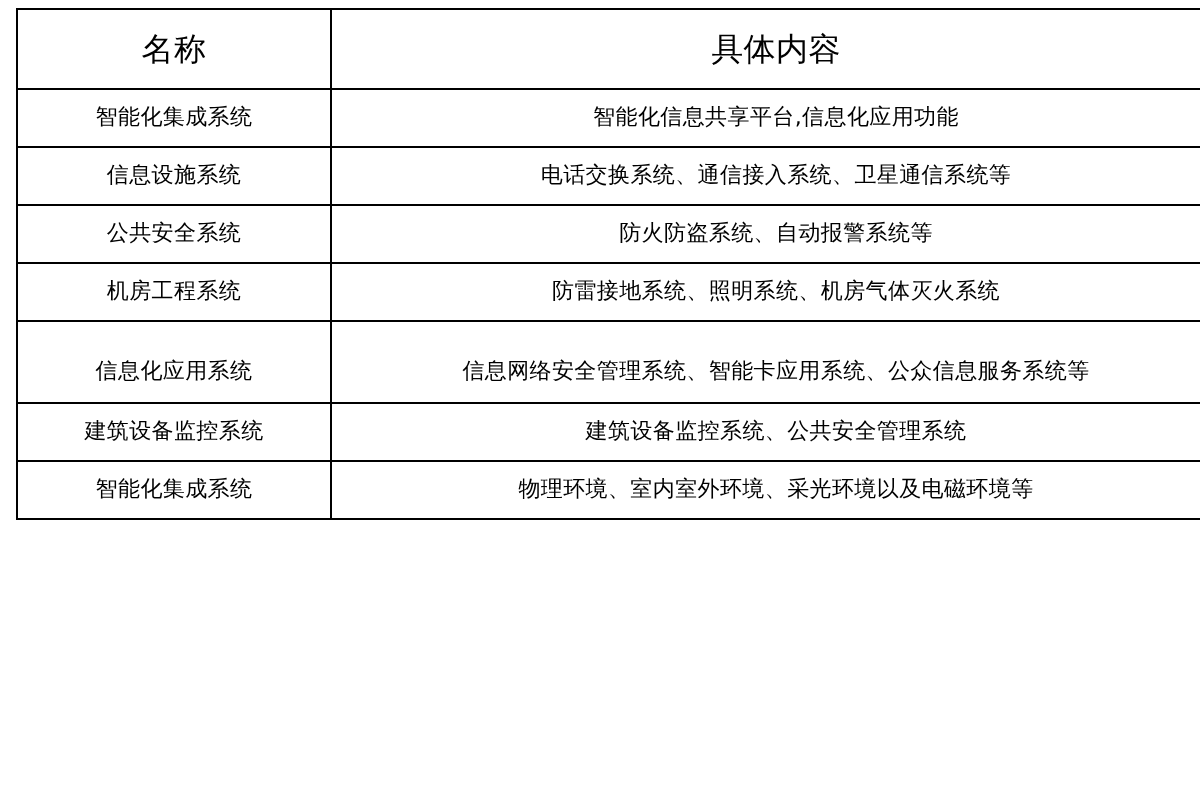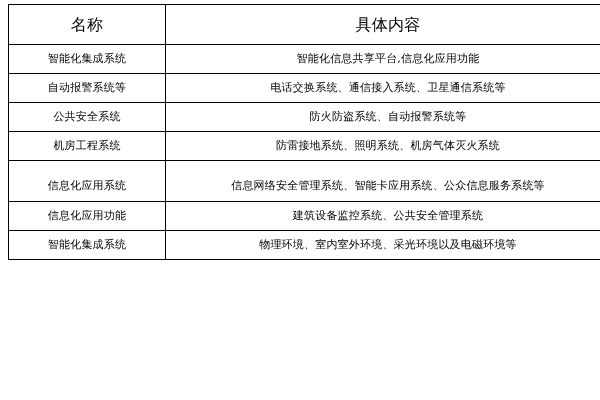--- a/index.html
+++ b/index.html
@@ -72,21 +72,21 @@
       <tr>
         <td class="col-name">
             <span class="cell-text">智能化集成系统</span>
           </td>
         <td class="col-content">
             <span class="cell-text">智能化信息共享平台,信息化应用功能</span>
           </td>
       </tr>
       <tr>
         <td class="col-name">
-            <span class="cell-text">自动报警系统等</span>
+            <span class="cell-text">信息设施系统</span>
           </td>
         <td class="col-content">
             <span class="cell-text">电话交换系统、通信接入系统、卫星通信系统等</span>
           </td>
       </tr>
       <tr>
         <td class="col-name">
             <span class="cell-text">公共安全系统</span>
           </td>
         <td class="col-content">
@@ -104,21 +104,21 @@
       <tr class="tall-row">
         <td class="col-name">
             <span class="cell-text">信息化应用系统</span>
           </td>
         <td class="col-content">
             <span class="cell-text">信息网络安全管理系统、智能卡应用系统、公众信息服务系统等</span>
           </td>
       </tr>
       <tr>
         <td class="col-name">
-            <span class="cell-text">信息化应用功能</span>
+            <span class="cell-text">建筑设备监控系统</span>
           </td>
         <td class="col-content">
             <span class="cell-text">建筑设备监控系统、公共安全管理系统</span>
           </td>
       </tr>
       <tr>
         <td class="col-name">
             <span class="cell-text">智能化集成系统</span>
           </td>
         <td class="col-content">

